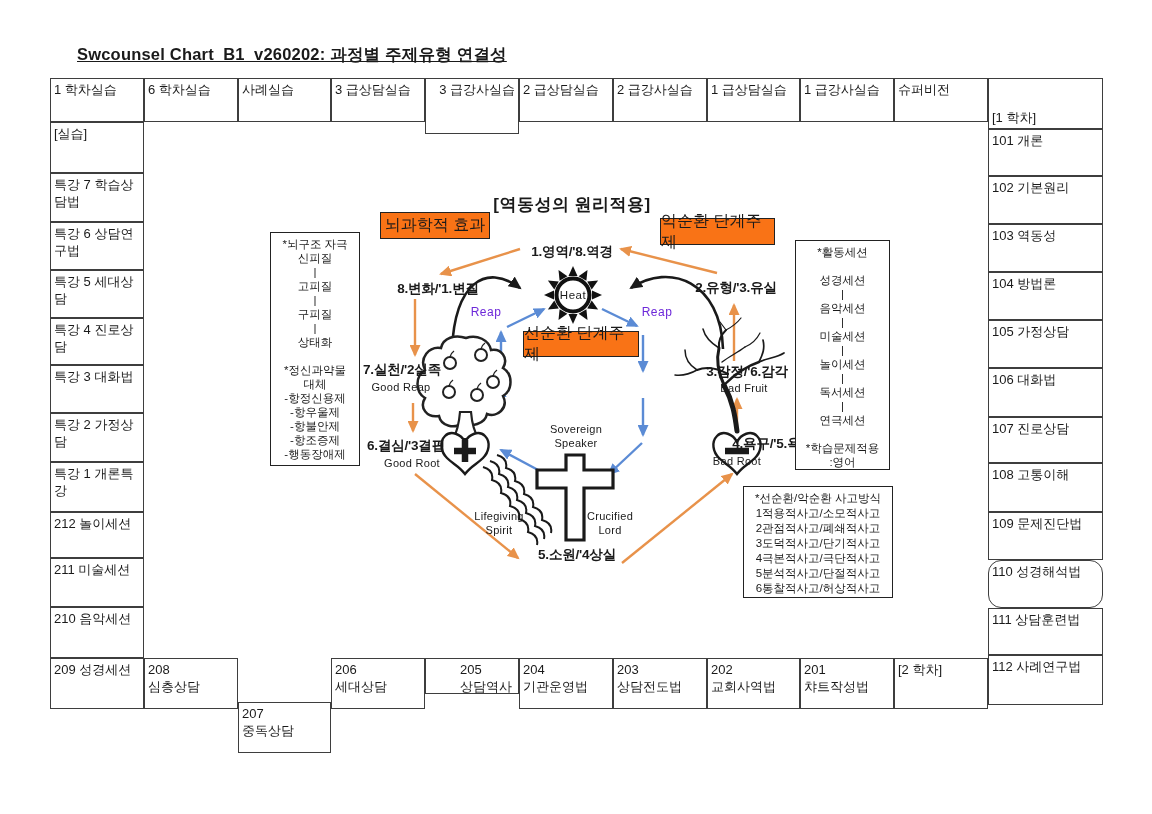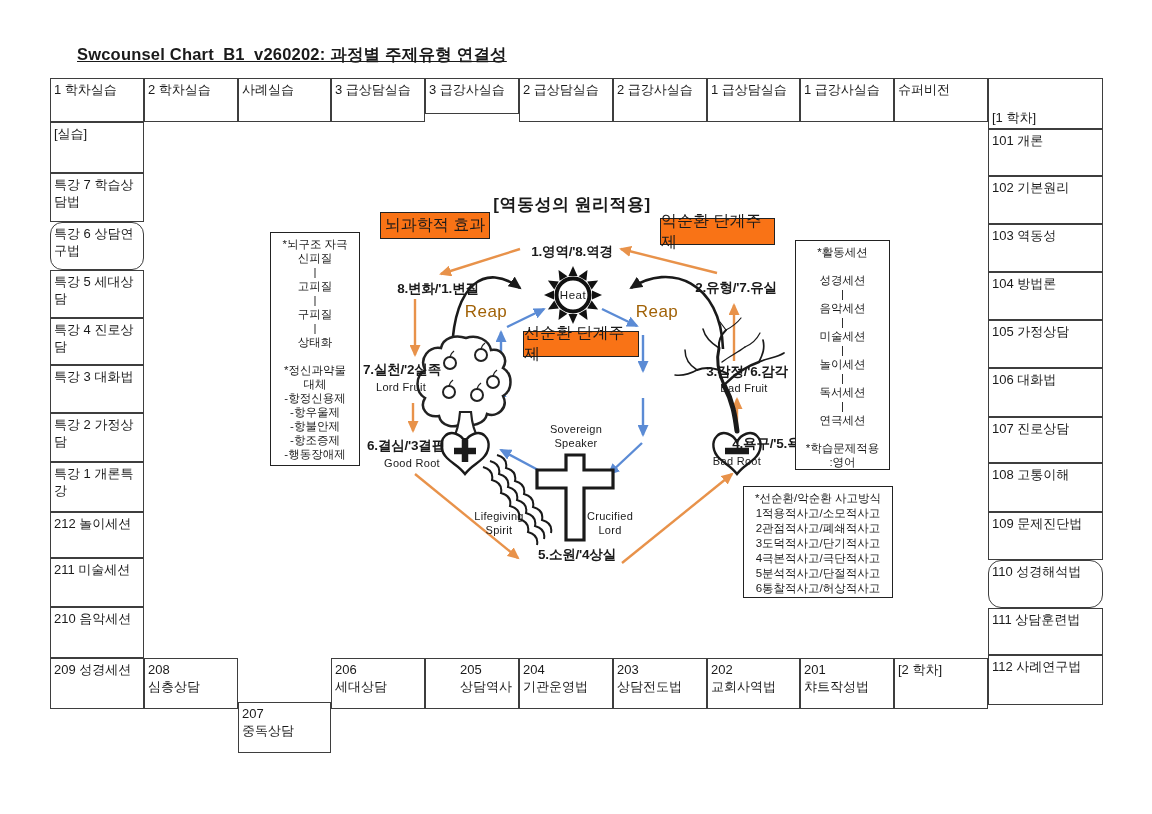--- a/index.html
+++ b/index.html
@@ -30,45 +30,45 @@
   .dbox{
     position:absolute;border:1.6px solid #222;background:#f97316;box-sizing:border-box;
     display:flex;align-items:center;justify-content:center;font-size:16px;
   }
   .sidebox{
     position:absolute;border:1.6px solid #222;background:#fff;box-sizing:border-box;
     font-size:11.5px;line-height:1.22;text-align:center;white-space:pre-line;
     padding:4px 1px;overflow:hidden;
   }
   .heat{font-size:11.5px;letter-spacing:0.5px;}
-  .reap{font-size:17px;letter-spacing:0.5px;color:#a16207;}
+  .reap{font-size:12px;letter-spacing:0.5px;color:#6d28d9;}
   .stroke-orange{stroke:#E8924A;}
   .stroke-blue{stroke:#5B8BD5;}
   .stroke-black{stroke:#1a1a1a;}
 </style>
 </head>
 <body>
 
 <div class="page-title">Swcounsel Chart_B1_v260202: 과정별 주제유형 연결성</div>
 
 <div class="cell" style="left:50px;top:78px;width:94px;height:44px;">1 학차실습</div>
-<div class="cell" style="left:144px;top:78px;width:94px;height:44px;">2 학차실습</div>
+<div class="cell" style="left:144px;top:78px;width:94px;height:44px;">6 학차실습</div>
 <div class="cell" style="left:238px;top:78px;width:93px;height:44px;">사례실습</div>
 <div class="cell" style="left:331px;top:78px;width:94px;height:44px;">3 급상담실습</div>
-<div class="cell" style="left:425px;top:78px;width:94px;height:36px;">3 급강사실습</div>
+<div class="cell" style="left:425px;top:78px;width:94px;height:56px;text-align:right;">3 급강사실습</div>
 <div class="cell" style="left:519px;top:78px;width:94px;height:44px;">2 급상담실습</div>
 <div class="cell" style="left:613px;top:78px;width:94px;height:44px;">2 급강사실습</div>
 <div class="cell" style="left:707px;top:78px;width:93px;height:44px;">1 급상담실습</div>
 <div class="cell" style="left:800px;top:78px;width:94px;height:44px;">1 급강사실습</div>
 <div class="cell" style="left:894px;top:78px;width:94px;height:44px;">슈퍼비전</div>
 <div class="cell bottom-align" style="left:988px;top:78px;width:115px;height:51px;">[1 학차]</div>
 
 <div class="cell" style="left:50px;top:122px;width:94px;height:51px;">[실습]</div>
 <div class="cell" style="left:50px;top:173px;width:94px;height:49px;">특강 7 학습상담법</div>
-<div class="cell" style="left:50px;top:222px;width:94px;height:48px;border-radius:12px;">특강 6 상담연구법</div>
+<div class="cell" style="left:50px;top:222px;width:94px;height:48px;">특강 6 상담연구법</div>
 <div class="cell" style="left:50px;top:270px;width:94px;height:48px;">특강 5 세대상담</div>
 <div class="cell" style="left:50px;top:318px;width:94px;height:47px;">특강 4 진로상담</div>
 <div class="cell" style="left:50px;top:365px;width:94px;height:48px;">특강 3 대화법</div>
 <div class="cell" style="left:50px;top:413px;width:94px;height:49px;">특강 2 가정상담</div>
 <div class="cell" style="left:50px;top:462px;width:94px;height:50px;">특강 1 개론특강</div>
 <div class="cell" style="left:50px;top:512px;width:94px;height:46px;">212 놀이세션</div>
 <div class="cell" style="left:50px;top:558px;width:94px;height:49px;">211 미술세션</div>
 <div class="cell" style="left:50px;top:607px;width:94px;height:51px;">210 음악세션</div>
 
 <div class="cell" style="left:988px;top:129px;width:115px;height:47px;">101 개론</div>
@@ -84,21 +84,21 @@
 <div class="cell" style="left:988px;top:608px;width:115px;height:47px;">111 상담훈련법</div>
 <div class="cell" style="left:988px;top:655px;width:115px;height:50px;">112 사례연구법</div>
 
 <div class="cell" style="left:50px;top:658px;width:94px;height:51px;">209 성경세션</div>
 <div class="cell" style="left:144px;top:658px;width:94px;height:51px;">208
 심층상담</div>
 <div class="cell" style="left:238px;top:658px;width:93px;height:51px;margin-top:44px;">207
 중독상담</div>
 <div class="cell" style="left:331px;top:658px;width:94px;height:51px;">206
 세대상담</div>
-<div class="cell" style="left:425px;top:658px;width:94px;height:51px;padding-left:34px;">205
+<div class="cell" style="left:425px;top:658px;width:94px;height:36px;padding-left:34px;">205
 상담역사</div>
 <div class="cell" style="left:519px;top:658px;width:94px;height:51px;">204
 기관운영법</div>
 <div class="cell" style="left:613px;top:658px;width:94px;height:51px;">203
 상담전도법</div>
 <div class="cell" style="left:707px;top:658px;width:93px;height:51px;">202
 교회사역법</div>
 <div class="cell" style="left:800px;top:658px;width:94px;height:51px;">201
 챠트작성법</div>
 <div class="cell" style="left:894px;top:658px;width:94px;height:51px;">[2 학차]</div>
@@ -228,23 +228,23 @@
     </g>
   </svg>
 
   <div class="dlabel dyn-title" style="left:427px;top:83px;">[역동성의 원리적용]</div>
   <div class="dbox" style="left:235px;top:90px;width:110px;height:27px;">뇌과학적 효과</div>
   <div class="dbox" style="left:515px;top:96px;width:115px;height:27px;">악순환 단계주제</div>
   <div class="dbox" style="left:378px;top:209px;width:116px;height:26px;">선순환 단계주제</div>
 
   <div class="dlabel node" style="left:427px;top:130px;">1.영역/'8.역경</div>
   <div class="dlabel node" style="left:293px;top:167px;">8.변화/'1.변질</div>
-  <div class="dlabel node" style="left:591px;top:166px;">2.유형/'7.유실</div>
+  <div class="dlabel node" style="left:591px;top:166px;">2.유형/'3.유실</div>
   <div class="dlabel node" style="left:257px;top:248px;">7.실천/'2실족</div>
-  <div class="dlabel small-en" style="left:256px;top:266px;">Lord Fruit</div>
+  <div class="dlabel small-en" style="left:256px;top:266px;">Good Reap</div>
   <div class="dlabel node" style="left:261px;top:324px;">6.결심/'3결핍</div>
   <div class="dlabel small-en" style="left:267px;top:342px;">Good Root</div>
   <div class="dlabel node" style="left:602px;top:250px;">3.감정/'6.감각</div>
   <div class="dlabel small-en" style="left:599px;top:267px;">Bad Fruit</div>
   <div class="dlabel node" style="left:628px;top:322px;">4.욕구/'5.욕망</div>
   <div class="dlabel small-en" style="left:592px;top:340px;">Bad Root</div>
   <div class="dlabel node" style="left:432px;top:433px;">5.소원/'4상실</div>
 
   <div class="dlabel heat" style="left:428px;top:173px;">Heat</div>
   <div class="dlabel reap" style="left:341px;top:190px;">Reap</div>

